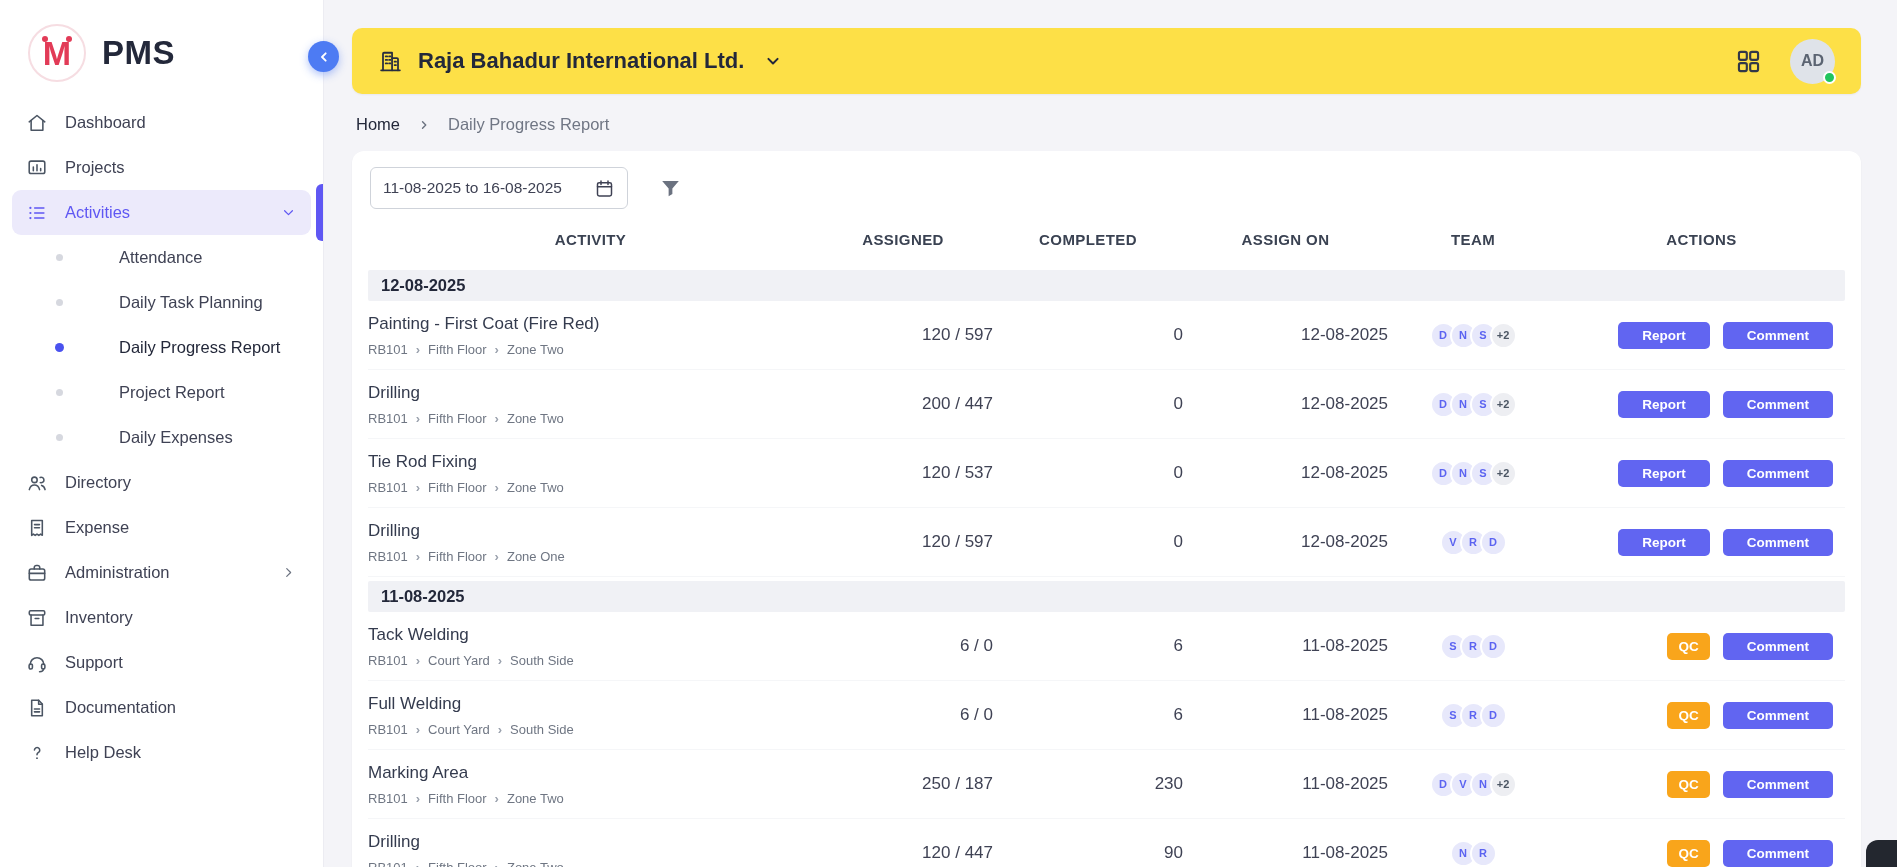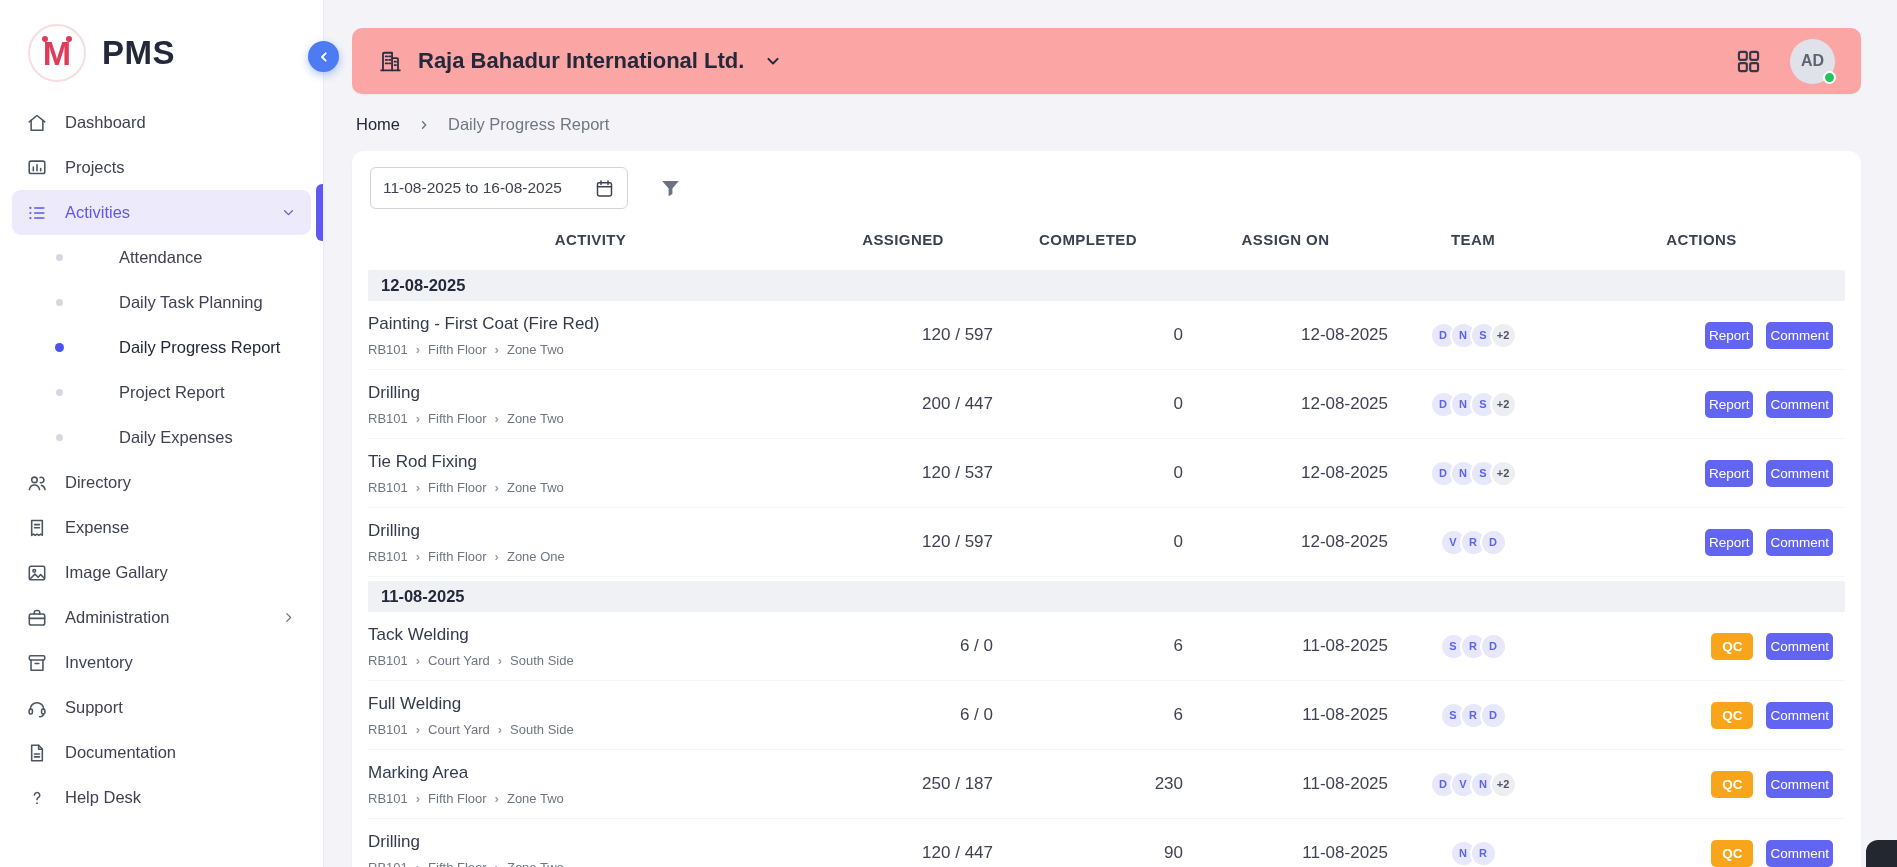--- a/index.html
+++ b/index.html
@@ -68,21 +68,21 @@
     position:absolute;left:308px;top:41px;width:31px;height:31px;border-radius:50%;
     background:#4d7bf3;border:none;z-index:5;cursor:pointer;
     display:flex;align-items:center;justify-content:center;
     box-shadow:0 3px 8px rgba(77,123,243,.45);
   }
 
   
   .main{position:absolute;left:325px;top:0;right:0;bottom:0;padding:28px 36px 0 27px;}
 
   .topbar{
-    height:66px;background:#fca5a5;border-radius:10px;display:flex;align-items:center;
+    height:66px;background:#fde047;border-radius:10px;display:flex;align-items:center;
     padding:0 26px;box-shadow:0 1px 2px rgba(16,24,40,.05);
   }
   .company{display:flex;align-items:center;gap:15px;cursor:pointer;}
   .company .icon-24{width:25px;height:25px;color:#272c3f;}
   .company .icon-24 svg{width:25px;height:25px;}
   .company-name{font-size:22px;font-weight:700;color:#23283a;}
   .company .chev{width:20px;height:20px;color:#23283a;margin-left:4px;}
   .company .chev svg{width:20px;height:20px;}
   .topbar-right{margin-left:auto;display:flex;align-items:center;gap:28px;}
   .icon-btn{background:none;border:none;cursor:pointer;width:27px;height:27px;color:#323848;padding:0;}
@@ -139,22 +139,22 @@
   .cell-team{display:flex;justify-content:center;align-items:center;}
   .chip{
     width:27px;height:27px;border-radius:50%;background:#e7e8fb;color:#5b63f1;
     font-size:11px;font-weight:700;display:flex;align-items:center;justify-content:center;
     border:2px solid #fff;margin-left:-7px;cursor:default;
   }
   .chip:first-child{margin-left:0;}
   .chip-extra{background:#edeef2;color:#4b5563;}
   .cell-actions{display:flex;justify-content:flex-end;gap:13px;padding-right:12px;}
   .btn{
-    height:27px;border:none;border-radius:5px;color:#fff;font-size:13.5px;font-weight:400;
-    padding:0 4px;cursor:pointer;font-family:inherit;line-height:27px;
+    height:27px;border:none;border-radius:5px;color:#fff;font-size:13.5px;font-weight:700;
+    padding:0 24px;cursor:pointer;font-family:inherit;line-height:27px;
   }
   .btn-primary{background:var(--accent);}
   .btn-qc{background:var(--qc);font-weight:700;padding:0 11px;}
 
   .fab{
     position:absolute;left:1866px;top:840px;width:54px;height:54px;border-radius:12px;
     background:#23272f;z-index:6;border:none;cursor:pointer;
   }
 </style>
 </head>
@@ -237,30 +237,20 @@
           <span class="nav-label">Directory</span>
         </div>
         <div class="nav-item">
           <span class="nav-icon">
             <svg viewBox="0 0 24 24" fill="none" stroke="currentColor" stroke-width="1.7" stroke-linecap="round" stroke-linejoin="round">
               <path d="M6.2 3.8h11.6V20l-1.9-1.3-1.9 1.3-2-1.3-2 1.3-1.9-1.3L6.2 20z"></path>
               <path d="M9.3 8.3h5.4M9.3 11.8h5.4"></path>
             </svg>
           </span>
           <span class="nav-label">Expense</span>
-        </div>
-        <div class="nav-item">
-          <span class="nav-icon">
-            <svg viewBox="0 0 24 24" fill="none" stroke="currentColor" stroke-width="1.7" stroke-linecap="round" stroke-linejoin="round">
-              <rect x="3.6" y="4.6" width="16.8" height="14.8" rx="2"></rect>
-              <circle cx="9" cy="9.6" r="1.5"></circle>
-              <path d="M5.2 17.8l4.6-4.6 3.4 3.4 2.8-2.8 3.4 3.4"></path>
-            </svg>
-          </span>
-          <span class="nav-label">Image Gallary</span>
         </div>
         <div class="nav-item">
           <span class="nav-icon">
             <svg viewBox="0 0 24 24" fill="none" stroke="currentColor" stroke-width="1.7" stroke-linecap="round" stroke-linejoin="round">
               <rect x="3.6" y="7.6" width="16.8" height="12" rx="2"></rect>
               <path d="M9 7.6V6a2.2 2.2 0 0 1 2.2-2.2h1.6A2.2 2.2 0 0 1 15 6v1.6"></path>
               <path d="M3.6 12.4h16.8"></path>
             </svg>
           </span>
           <span class="nav-label">Administration</span>

